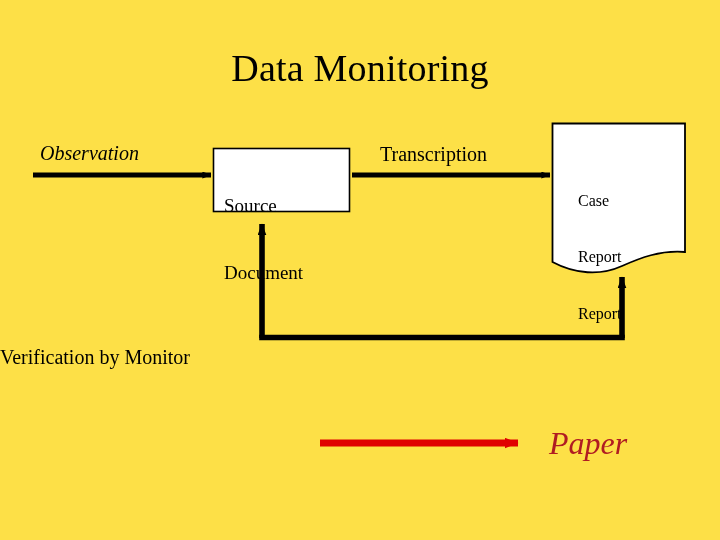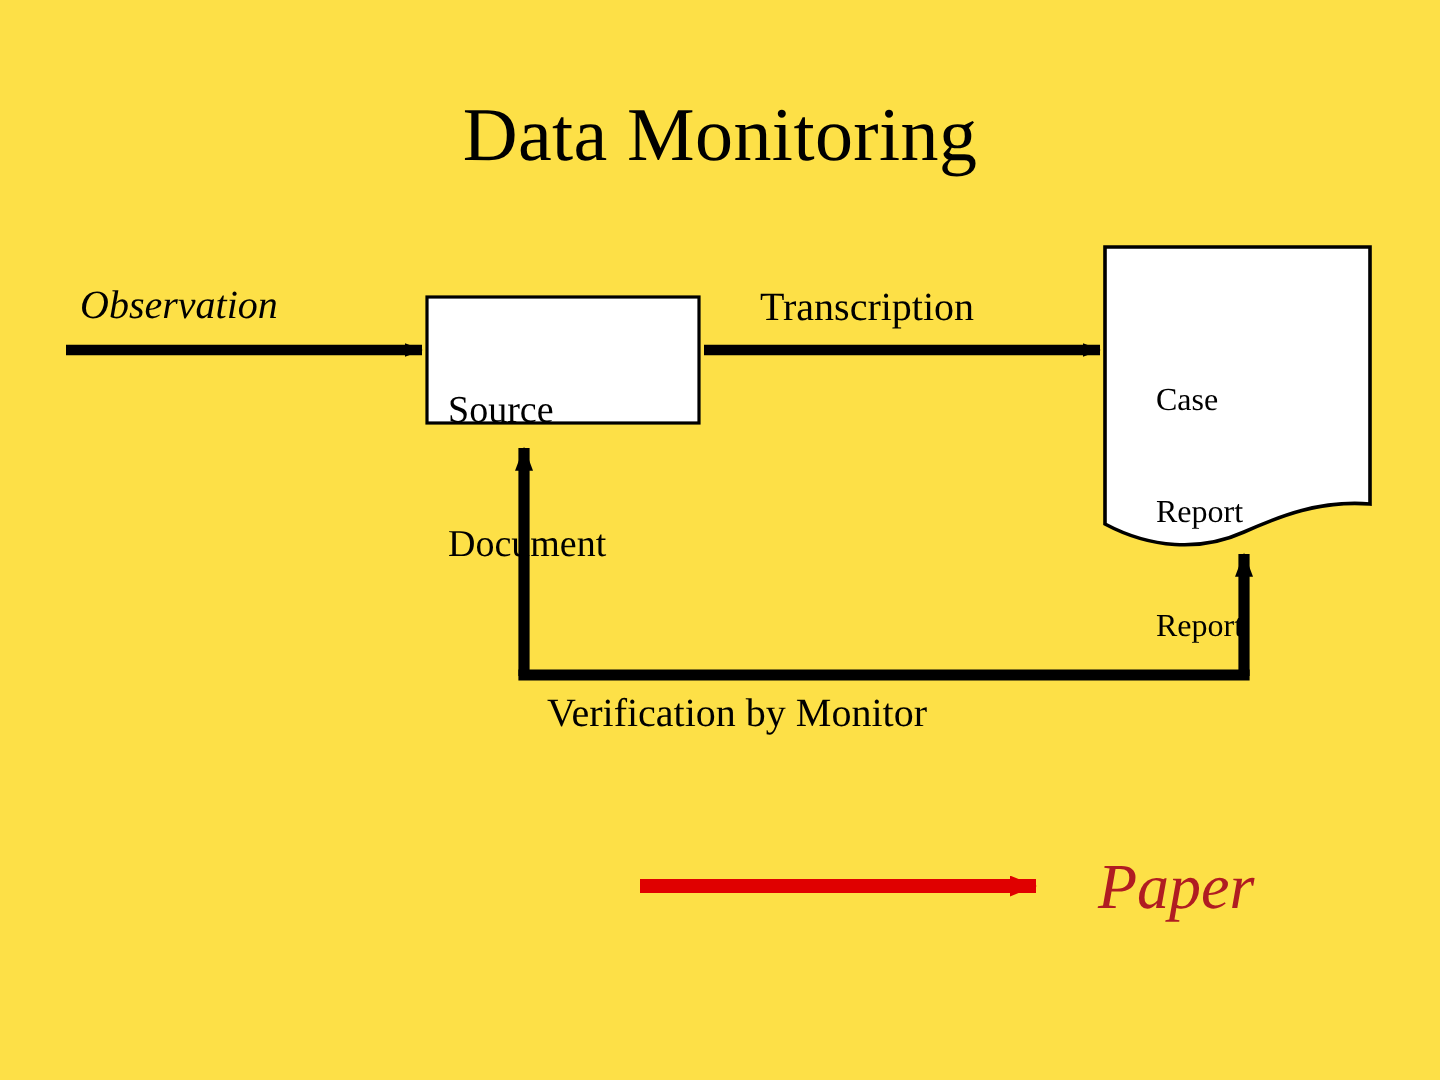--- a/index.html
+++ b/index.html
@@ -48,23 +48,21 @@
   }
   #label-transcription {
     left: 380px;
     top: 143px;
     font-size: 20px;
   }
   #label-verification {
     left: 0;
     top: 346px;
     width: 641px;
-    text-align: center;
     font-size: 20px;
-    margin-left: 48px;
   }
 
   
   #node-source-document {
     left: 224px;
     top: 150px;
     width: 124px;
     font-size: 19px;
     font-family: Liberation Serif, serif;
   }

